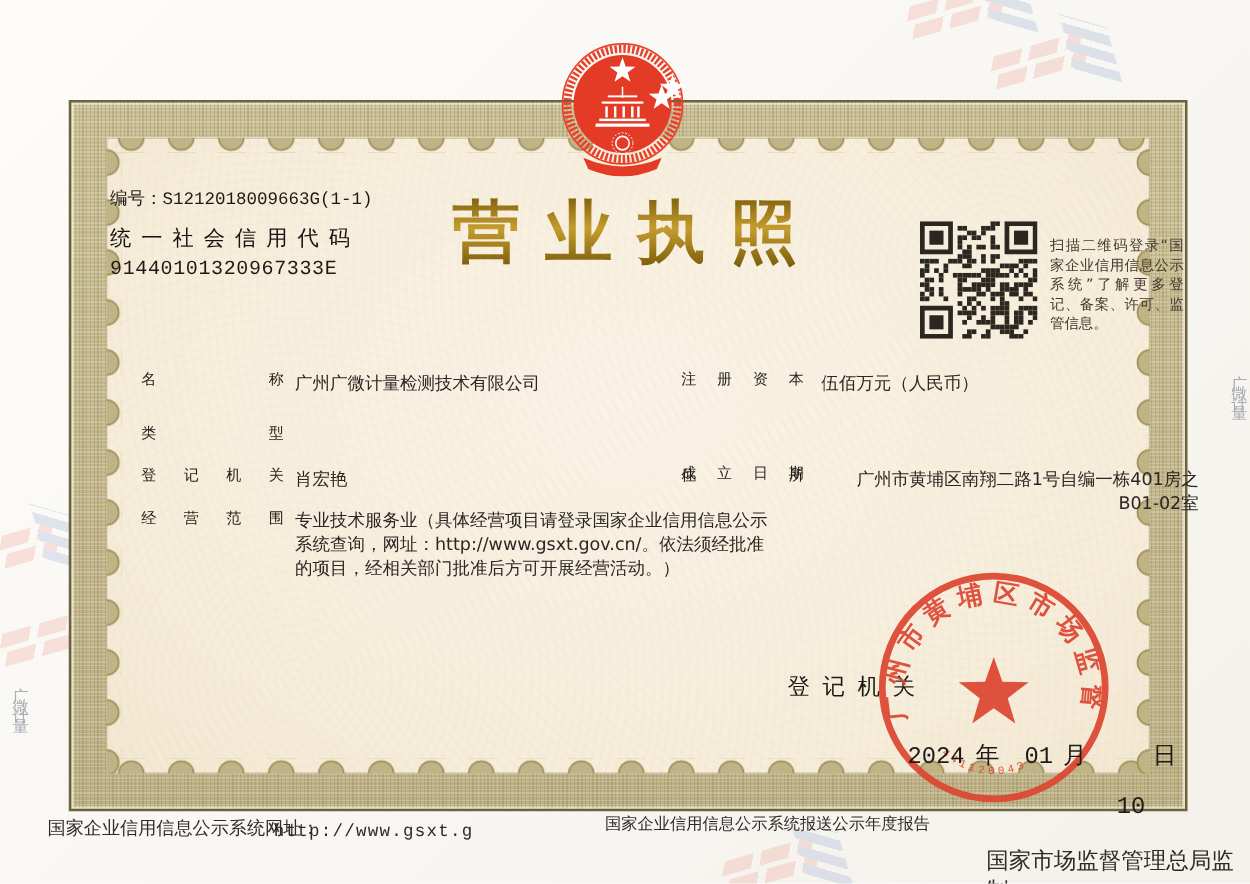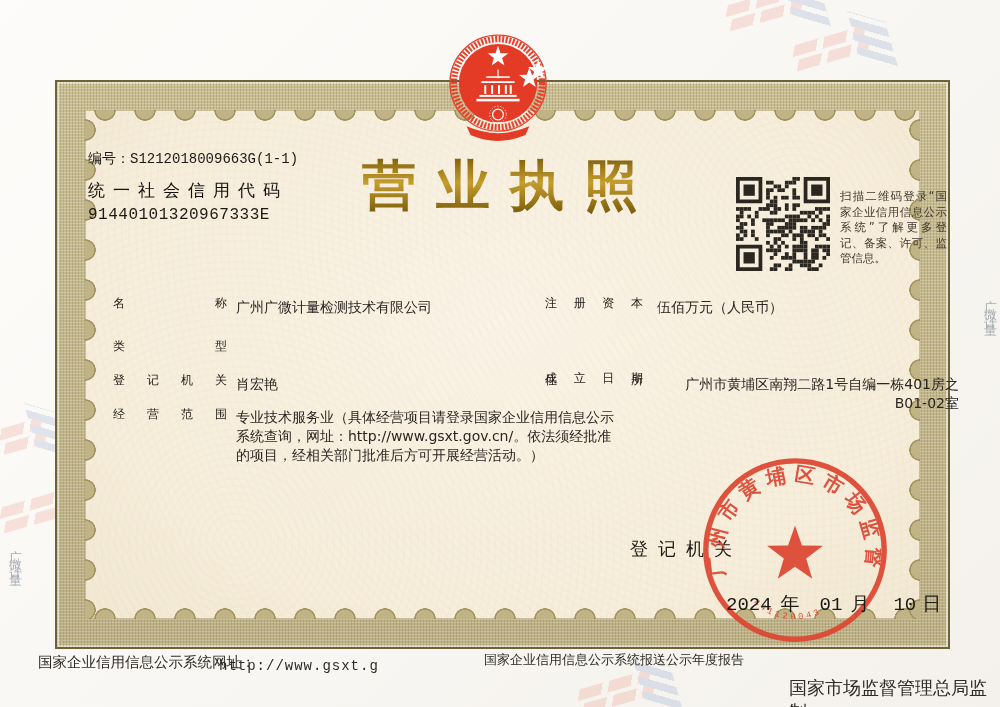--- a/index.html
+++ b/index.html
@@ -69,21 +69,21 @@
   .lbl-l{left:113px;width:114px;}
   .val-l{left:236px;width:378px;}
   .lbl-r{left:545px;width:98px;}
   .val-r{left:657px;width:302px;}
 
   .registrar{left:630px;top:537px;font-size:18px;letter-spacing:10px;color:#1d1915;}
   .date{left:726px;top:591px;font-size:19px;color:#1d1915;display:flex;align-items:flex-start;}
   .date span{display:inline-block;}
   .d-num{font-family:"Liberation Mono",monospace;transform:translateY(3px);}
   .d-gap1{margin-left:9px;} .d-gap2{margin-left:20px;} .d-gap3{margin-left:8px;}
-  .d-gap4{margin-left:24px;} .d-gap5{margin-left:6px;}
+  .d-gap4{margin-left:24px;margin-top:40px;} .d-gap5{margin-left:6px;}
 
   .seal{left:697px;top:452px;width:196px;height:196px;opacity:.92;}
 
   .footer{font-size:14.5px;color:#2e2b27;}
   .f-left{left:38px;top:653px;}
   .f-url{left:219px;top:658px;font-family:"Liberation Mono",monospace;font-size:14px;letter-spacing:1px;}
   .f-center{left:484px;top:651px;font-size:13px;line-height:17px;}
   .f-right{left:789px;top:676px;font-size:18px;}
 
   .emblem{left:449px;top:32px;width:98px;height:118px;}

